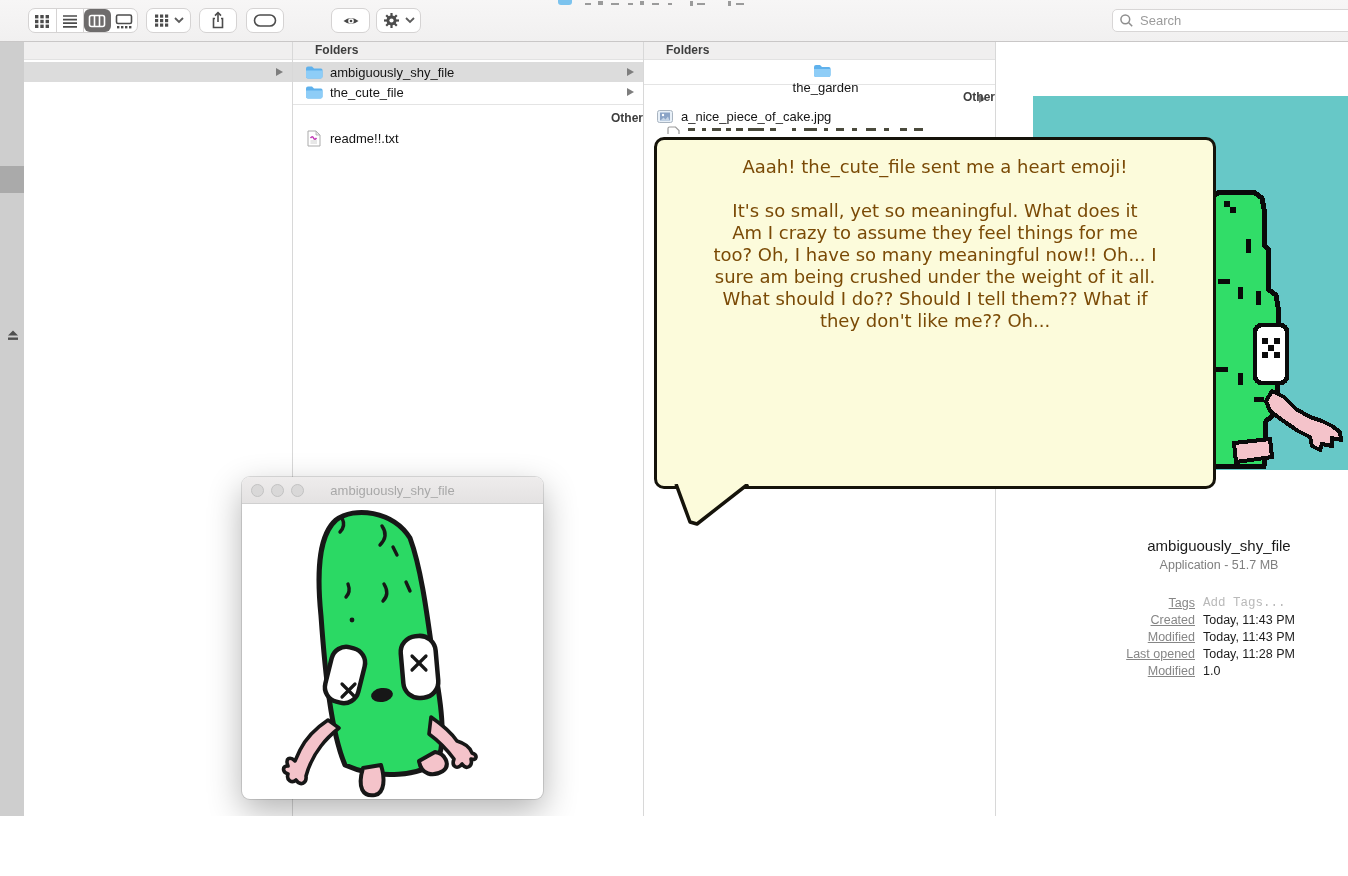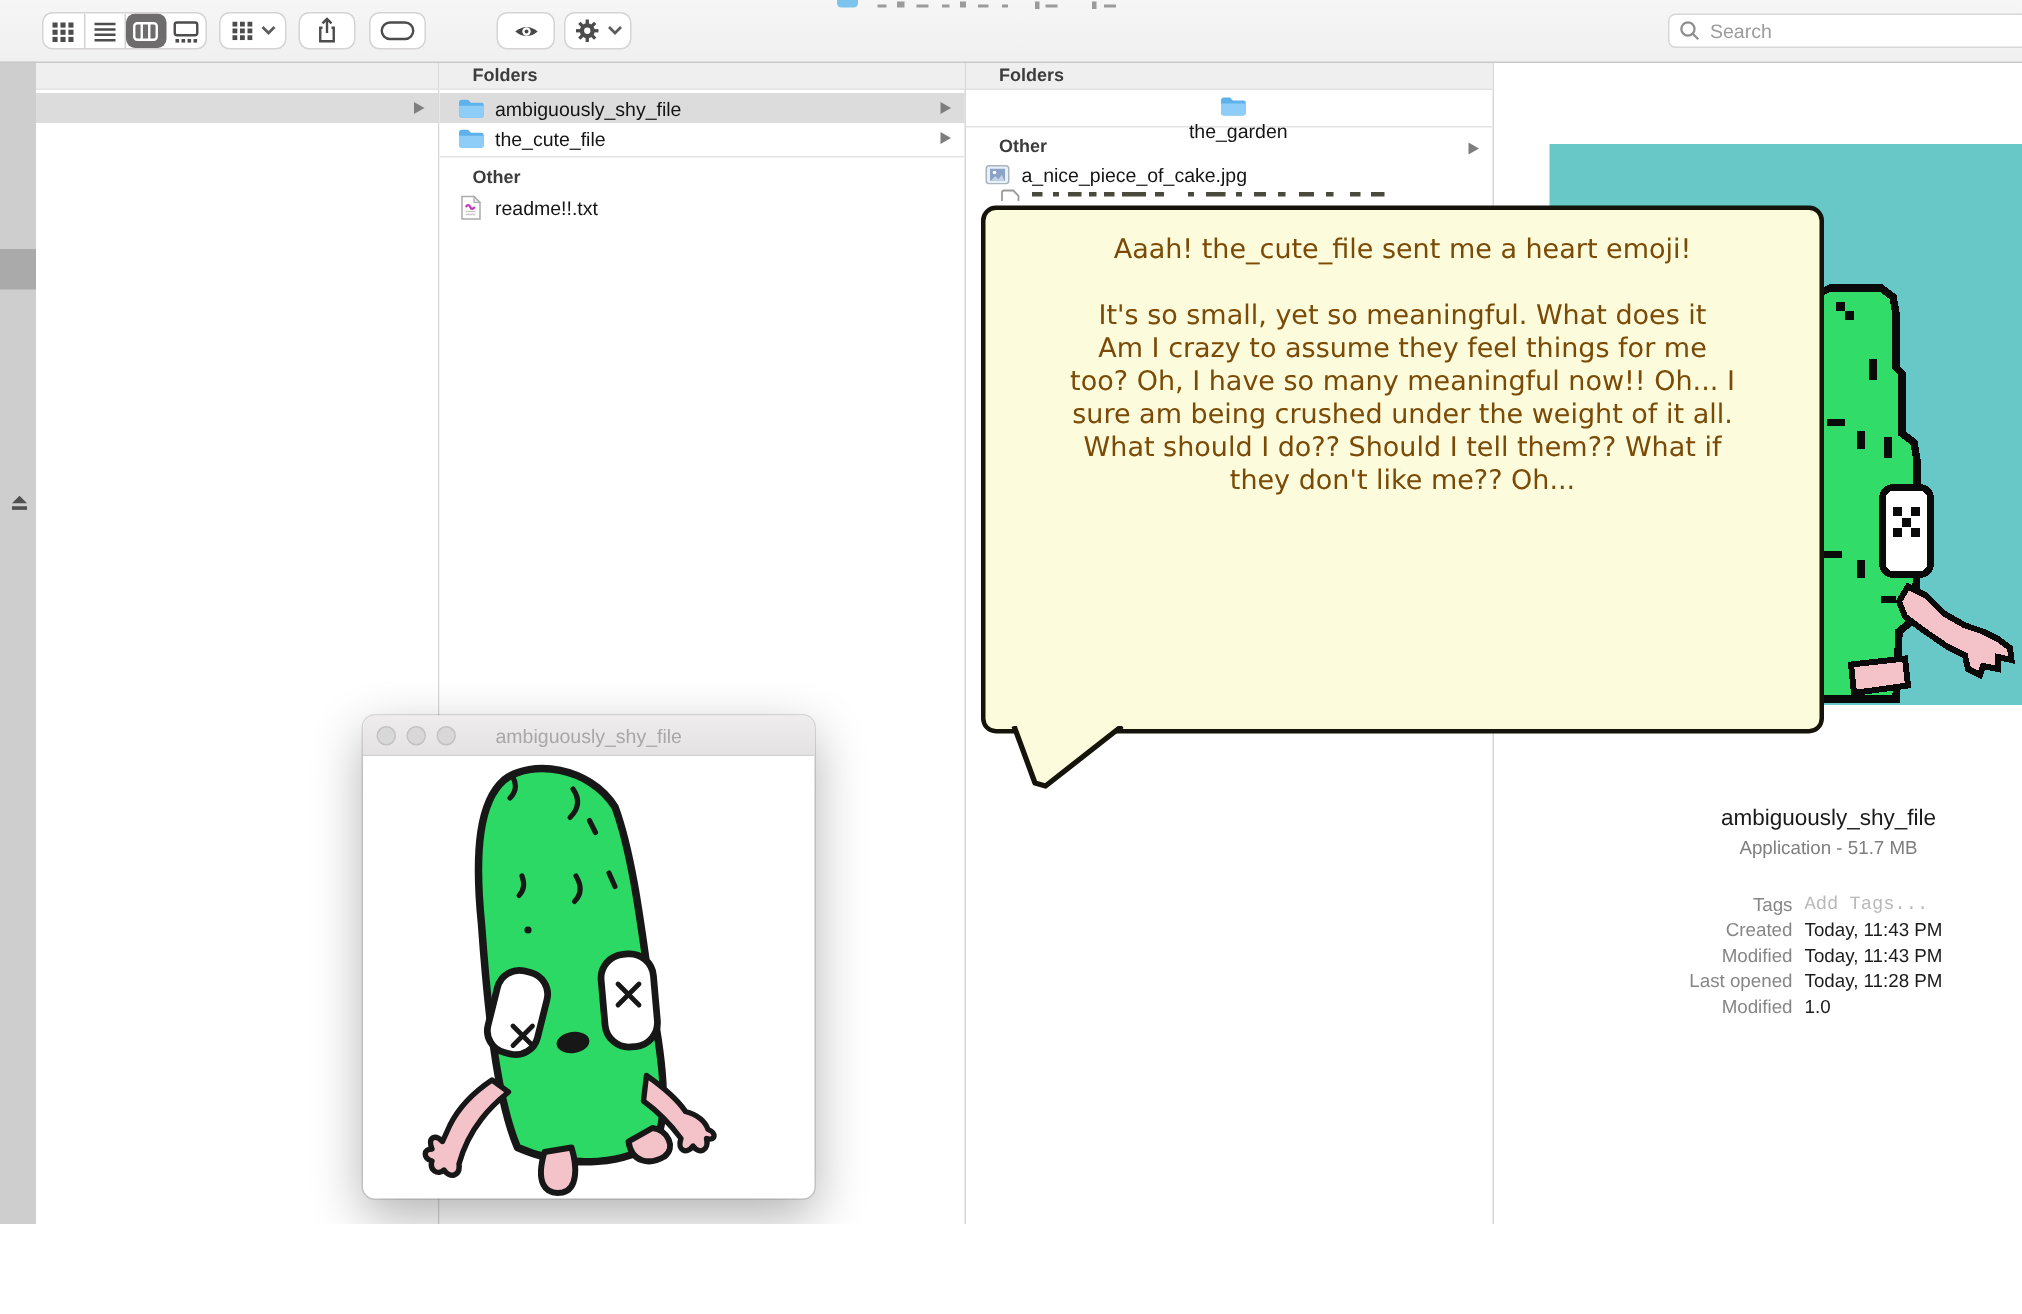--- a/index.html
+++ b/index.html
@@ -24,21 +24,21 @@
   .search{position:absolute;left:1112px;top:9px;width:245px;height:23px;background:#fff;
           border:1px solid #d8d6d6;border-radius:5px;display:flex;align-items:center;box-sizing:border-box;padding-left:6px;}
   .search input{border:none;outline:none;font-size:13px;color:#333;width:180px;background:transparent;
                 font-family:"Liberation Sans",sans-serif;}
   .search input::placeholder{color:#9b9b9b;}
 
   
   .strip{position:absolute;left:0;top:41px;width:24px;height:835px;background:#cecece;z-index:1;}
   .strip-block{position:absolute;left:0;top:125px;width:24px;height:27px;background:#aaa;}
   .eject{position:absolute;left:6px;top:288px;}
-  .col{position:absolute;top:41px;height:835px;background:#fff;border-right:1px solid #d8d8d8;box-sizing:border-box;z-index:1;}
+  .col{position:absolute;top:41px;height:835px;background:#fff;border-right:1px solid #d8d8d8;box-sizing:border-box;z-index:1;text-align:right;}
   .col0{left:24px;width:269px;}
   .col1{left:293px;width:351px;}
   .col2{left:644px;width:352px;}
   .band{height:19px;background:#f0efef;border-bottom:1px solid #e2e2e2;display:flex;align-items:center;
         padding-left:22px;font-size:12px;font-weight:600;color:#3d3d3d;box-sizing:border-box;}
   .grouptitle{padding:6px 0 3px 22px;font-size:12px;font-weight:600;color:#3d3d3d;}
   .row{height:20px;display:flex;align-items:center;padding-left:12px;font-size:13px;color:#151515;}
   .row .ric{width:18px;height:15px;margin-right:7px;flex:0 0 18px;}
   .row.sel{background:#dcdcdc;}
   .arrow{margin-left:auto;margin-right:9px;width:0;height:0;border-left:7px solid #7e7e7e;
@@ -50,21 +50,21 @@
   .dash{position:absolute;background:#4a4a3c;height:3px;top:2px;}
 
   
   .preview{position:absolute;left:996px;top:41px;width:352px;height:835px;background:#fff;z-index:1;}
   .pimg{position:absolute;left:37px;top:55px;width:315px;height:374px;background:#67c8c7;overflow:hidden;}
   .pixchar{position:absolute;left:177px;top:89px;}
   .ptitle{position:absolute;left:37px;top:496px;width:372px;text-align:center;font-size:15px;font-weight:500;color:#1a1a1a;}
   .psub{position:absolute;left:37px;top:517px;width:372px;text-align:center;font-size:12.5px;color:#7f7f7f;}
   .details{position:absolute;left:0;top:554px;width:352px;}
   .drow{display:flex;font-size:12.5px;line-height:17px;}
-  .dlabel{flex:0 0 199px;text-align:right;color:#868686;}
+  .dlabel{flex:0 0 199px;text-align:right;color:#868686;text-decoration:underline;}
   .dvalue{margin-left:8px;color:#1c1c1c;}
   .dvalue.muted{color:#b9b9b9;font-family:Liberation Mono, monospace;}
 
   
   .bubble{position:absolute;left:654px;top:137px;width:562px;height:352px;background:#fcfbdb;
           border:3px solid #15130a;border-radius:10px;box-sizing:border-box;z-index:6;
           font-family:"DejaVu Sans",sans-serif;color:#7a4a06;font-size:18px;line-height:22px;text-align:center;
           padding-top:16px;}
   .bubble .l0{margin-bottom:22px;}
   .tail{position:absolute;left:664px;top:484px;z-index:7;}

